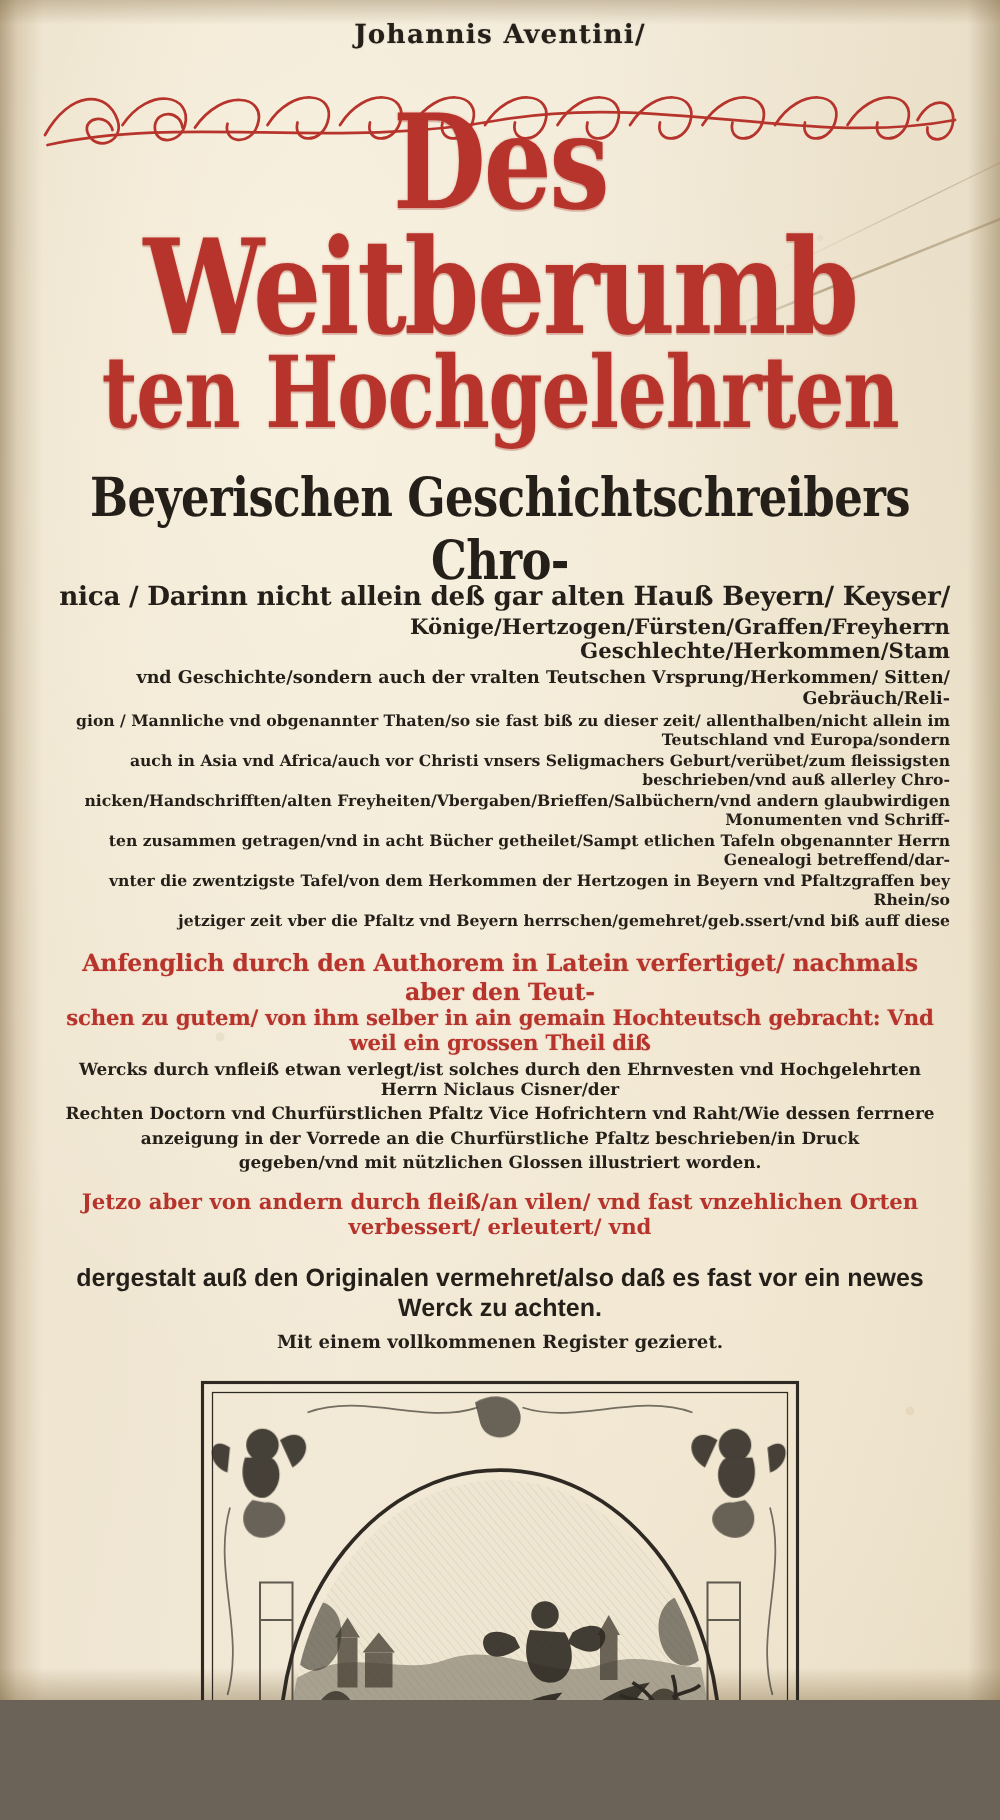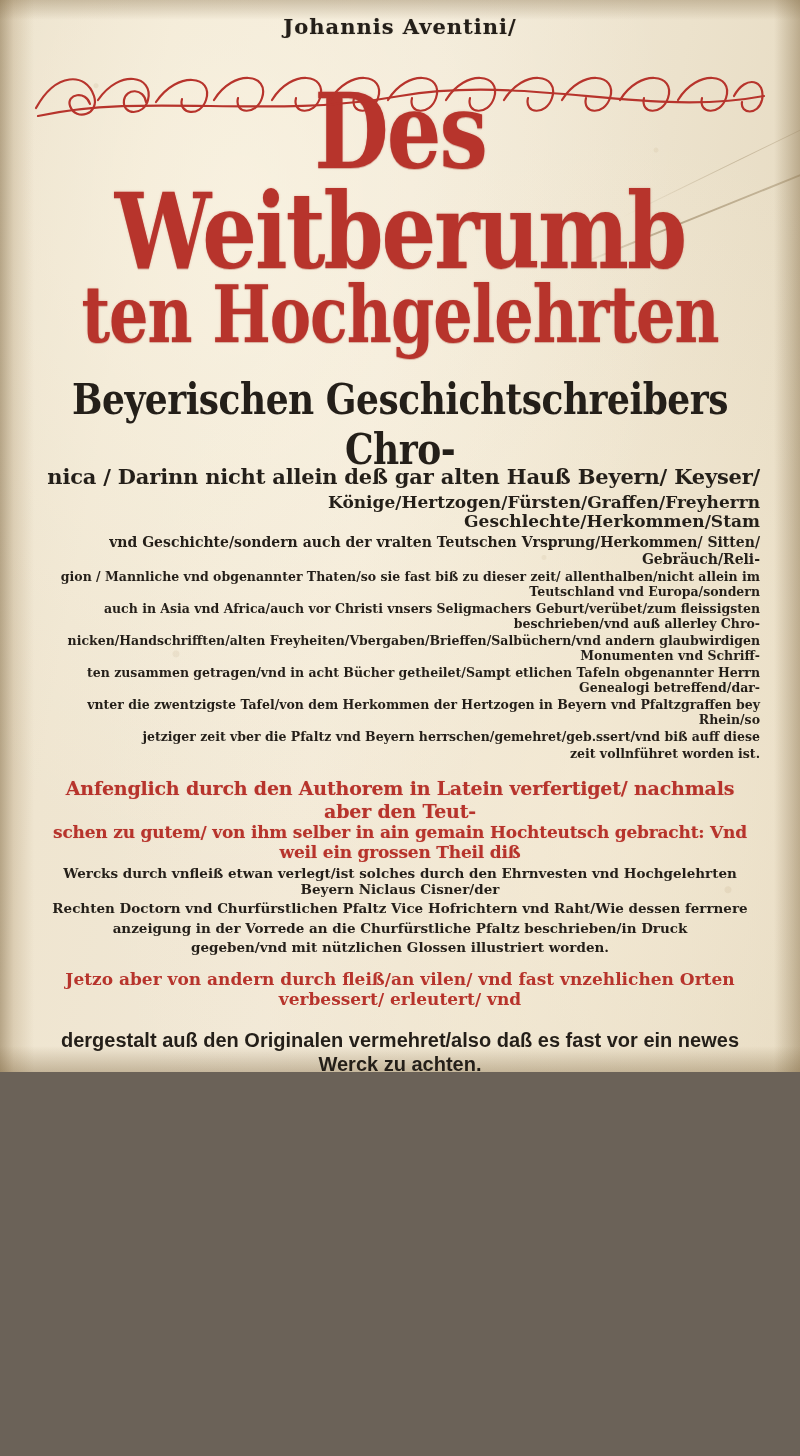--- a/index.html
+++ b/index.html
@@ -6,21 +6,21 @@
     margin: 0;
     padding: 0;
     background: #6b6258;
   }
   body {
     font-family: "Liberation Serif", serif;
   }
   .page {
     position: relative;
     width: 800px;
-    height: 1072px;
+    height: 1360px;
     overflow: hidden;
     background:
       radial-gradient(ellipse at 30% 20%, rgba(255,250,235,0.55) 0%, rgba(255,250,235,0) 55%),
       radial-gradient(ellipse at 75% 75%, rgba(250,240,220,0.5) 0%, rgba(250,240,220,0) 60%),
       linear-gradient(100deg, #e8ddc6 0%, #efe5d0 18%, #f1e8d6 45%, #ece2cc 70%, #e3d7bd 100%);
     color: #2b2720;
   }
   
   .grain {
     position: absolute; inset: 0;
@@ -281,30 +281,29 @@
     <div class="para-black">
       <div class="l-big">nica / Darinn nicht allein deß gar alten Hauß Beyern/ Keyser/</div>
       <div class="l-mid">Könige/Hertzogen/Fürsten/Graffen/Freyherrn Geschlechte/Herkommen/Stam</div>
       <div class="l-small">vnd Geschichte/sondern auch der vralten Teutschen Vrsprung/Herkommen/ Sitten/ Gebräuch/Reli-</div>
       <div class="l-xsmall">gion / Mannliche vnd obgenannter Thaten/so sie fast biß zu dieser zeit/ allenthalben/nicht allein im Teutschland vnd Europa/sondern</div>
       <div class="l-xsmall">auch in Asia vnd Africa/auch vor Christi vnsers Seligmachers Geburt/verübet/zum fleissigsten beschrieben/vnd auß allerley Chro-</div>
       <div class="l-xsmall">nicken/Handschrifften/alten Freyheiten/Vbergaben/Brieffen/Salbüchern/vnd andern glaubwirdigen Monumenten vnd Schriff-</div>
       <div class="l-xsmall">ten zusammen getragen/vnd in acht Bücher getheilet/Sampt etlichen Tafeln obgenannter Herrn Genealogi betreffend/dar-</div>
       <div class="l-xsmall">vnter die zwentzigste Tafel/von dem Herkommen der Hertzogen in Beyern vnd Pfaltzgraffen bey Rhein/so</div>
       <div class="l-xsmall">jetziger zeit vber die Pfaltz vnd Beyern herrschen/gemehret/geb.ssert/vnd biß auff diese</div>
-      <div class="l-xsmall">zeit vollnführet worden ist.</div>
     </div>
 
     <div class="red-head">
       <div>Anfenglich durch den Authorem in Latein verfertiget/ nachmals aber den Teut-</div>
       <div style="font-size:17px">schen zu gutem/ von ihm selber in ain gemain Hochteutsch gebracht: Vnd weil ein grossen Theil diß</div>
     </div>
 
     <div>
-      <div class="blk-sub">Wercks durch vnfleiß etwan verlegt/ist solches durch den Ehrnvesten vnd Hochgelehrten Beyern Niclaus Cisner/der</div>
+      <div class="blk-sub">Wercks durch vnfleiß etwan verlegt/ist solches durch den Ehrnvesten vnd Hochgelehrten Herrn Niclaus Cisner/der</div>
       <div class="blk-sub">Rechten Doctorn vnd Churfürstlichen Pfaltz Vice Hofrichtern vnd Raht/Wie dessen ferrnere</div>
       <div class="blk-sub">anzeigung in der Vorrede an die Churfürstliche Pfaltz beschrieben/in Druck</div>
       <div class="blk-sub">gegeben/vnd mit nützlichen Glossen illustriert worden.</div>
     </div>
 
     <div class="red-head2">Jetzo aber von andern durch fleiß/an vilen/ vnd fast vnzehlichen Orten verbessert/ erleutert/ vnd</div>
 
     <div class="blk-sub2">dergestalt auß den Originalen vermehret/also daß es fast vor ein newes Werck zu achten.</div>
 
     <div class="register">Mit einem vollkommenen Register gezieret.</div>

